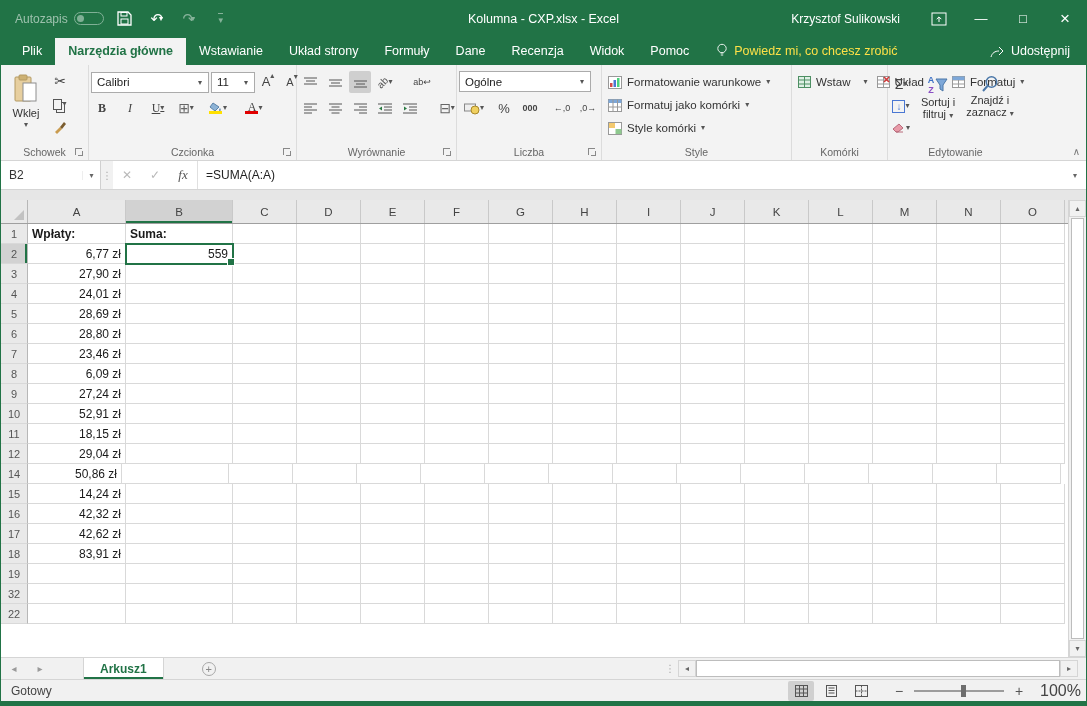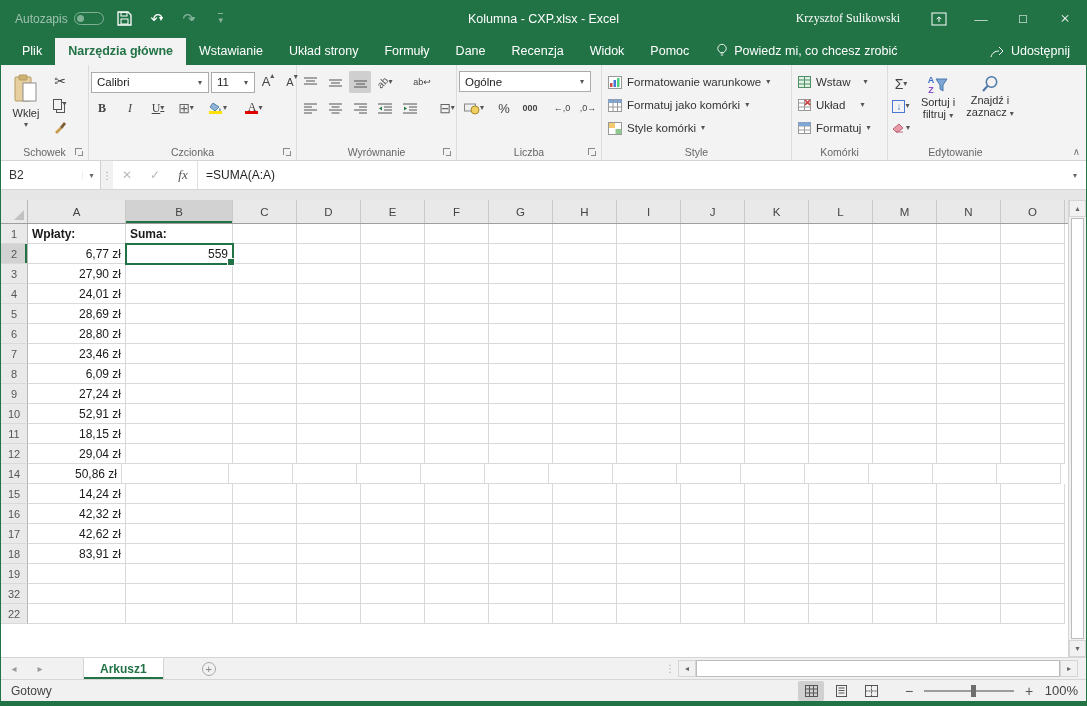--- a/index.html
+++ b/index.html
@@ -10,30 +10,30 @@
   
   .titlebar { height:35px; background:#217346; color:#fff; display:flex; align-items:center; position:relative; flex:none; }
   .qat { display:flex; align-items:center; gap:10px; padding-left:14px; }
   .autosave { display:flex; align-items:center; gap:6px; opacity:.55; font-size:12px; }
   .toggle { width:30px; height:13px; border:1px solid #cfe3d8; border-radius:7px; position:relative; }
   .toggle::after { content:""; position:absolute; left:2px; top:2px; width:7px; height:7px; border-radius:50%; background:#cfe3d8; }
   .qat-btn { width:22px; height:22px; display:flex; align-items:center; justify-content:center; font-size:15px; }
   .dim { opacity:.45; }
   .qat-caret { font-size:8px; margin-left:-4px; }
   .win-title { position:absolute; left:0; right:0; text-align:center; font-size:12.5px; pointer-events:none; }
-  .tb-right { margin-left:auto; display:flex; align-items:center; height:100%;font-family:Liberation Serif, serif; }
+  .tb-right { margin-left:auto; display:flex; align-items:center; height:100%; }
   .username { font-size:12px; margin-right:18px; }
   .tb-btn { width:42px; height:100%; display:flex; align-items:center; justify-content:center; font-size:13px; }
   .tb-btn svg { display:block; }
 
   
   .tabrow { height:29px; background:#217346; display:flex; align-items:flex-end; color:#fff; flex:none; }
   .rtab { padding:6px 13px 7px; font-size:12.5px; cursor:default; }
   .rtab.active { background:#f3f3f3; color:#217346; font-weight:bold; }
-  .tellme { display:flex; align-items:center; gap:6px; padding:6px 14px 7px; font-size:12.5px; color:#ffffff; }
+  .tellme { display:flex; align-items:center; gap:6px; padding:6px 14px 7px; font-size:12.5px; color:#fde047; }
   .share { margin-left:auto; display:flex; align-items:center; gap:6px; padding:6px 16px 7px; font-size:12.5px; }
 
   
   .ribbon { height:96px; background:#f3f3f3; border-bottom:1px solid #d5d5d5; display:flex; flex:none; position:relative; }
   .rgroup { display:flex; flex-direction:column; padding:3px 2px 0; border-right:1px solid #dcdcdc; position:relative; }
   .rg-body { flex:1; display:flex; align-items:flex-start; }
   .rg-foot { height:17px; display:flex; align-items:center; justify-content:center; position:relative; }
   .rg-label { font-size:10.5px; color:#666; text-align:center; flex:1; }
   .launcher { position:absolute; right:2px; bottom:3px; width:10px; height:10px; }
   .launcher::before { content:""; position:absolute; left:1px; top:1px; width:6px; height:6px; border-left:1px solid #888; border-top:1px solid #888; }
@@ -106,21 +106,21 @@
   
   .statusbar { height:26px; background:#f1f1f1; border-top:1px solid #d5d5d5; border-bottom:4px solid #217346; display:flex; align-items:center; padding:0 8px 0 10px; flex:none; }
   .status-text { font-size:12px; color:#444; }
   .sb-right { margin-left:auto; display:flex; align-items:center; gap:4px; }
   .viewbtn { width:26px; height:20px; display:flex; align-items:center; justify-content:center; border-radius:2px; }
   .viewbtn.sel { background:#d0d0d0; }
   .zoomctl { display:flex; align-items:center; gap:8px; margin-left:14px; }
   .zoombtn { font-size:14px; color:#555; width:14px; text-align:center; }
   .ztrack { width:90px; height:2px; background:#9c9c9c; position:relative; }
   .zthumb { position:absolute; left:52%; top:-5px; width:5px; height:12px; background:#6d6d6d; }
-  .zoomlevel { font-size:13px; color:#444; width:38px; text-align:right; }
+  .zoomlevel { font-size:16px; color:#444; margin-left:10px; width:38px; text-align:right; }
 
   svg { display:block; }
 </style>
 </head>
 <body>
 
 <div class="window">
 
   <div class="titlebar">
     <div class="qat">
@@ -425,21 +425,21 @@
           <span>Style komórki</span>
             <span class="caret">▾</span>
         </div>
       </div>
       <div class="rg-foot">
           <span class="rg-label">Style</span>
         </div>
     </div>
 
     <div class="rgroup" style="width:96px">
-      <div class="rg-body" style="flex-direction:column;gap:1px;padding-top:3px">
+      <div class="rg-body" style="flex-direction:row;gap:1px;padding-top:3px">
         <div class="stylebtn">
           <svg width="13" height="12" viewBox="0 0 13 12">
               <rect x="0.5" y="0.5" width="12" height="11" fill="#dff0e5" stroke="#4d8f63"></rect>
               <path d="M0.5 4h12M0.5 8h12M6.5 .5v11" stroke="#4d8f63"></path>
             </svg>
           <span>Wstaw</span>
             <span class="caret" style="margin-left:8px">▾</span>
         </div>
         <div class="stylebtn">
           <svg width="13" height="12" viewBox="0 0 13 12">

